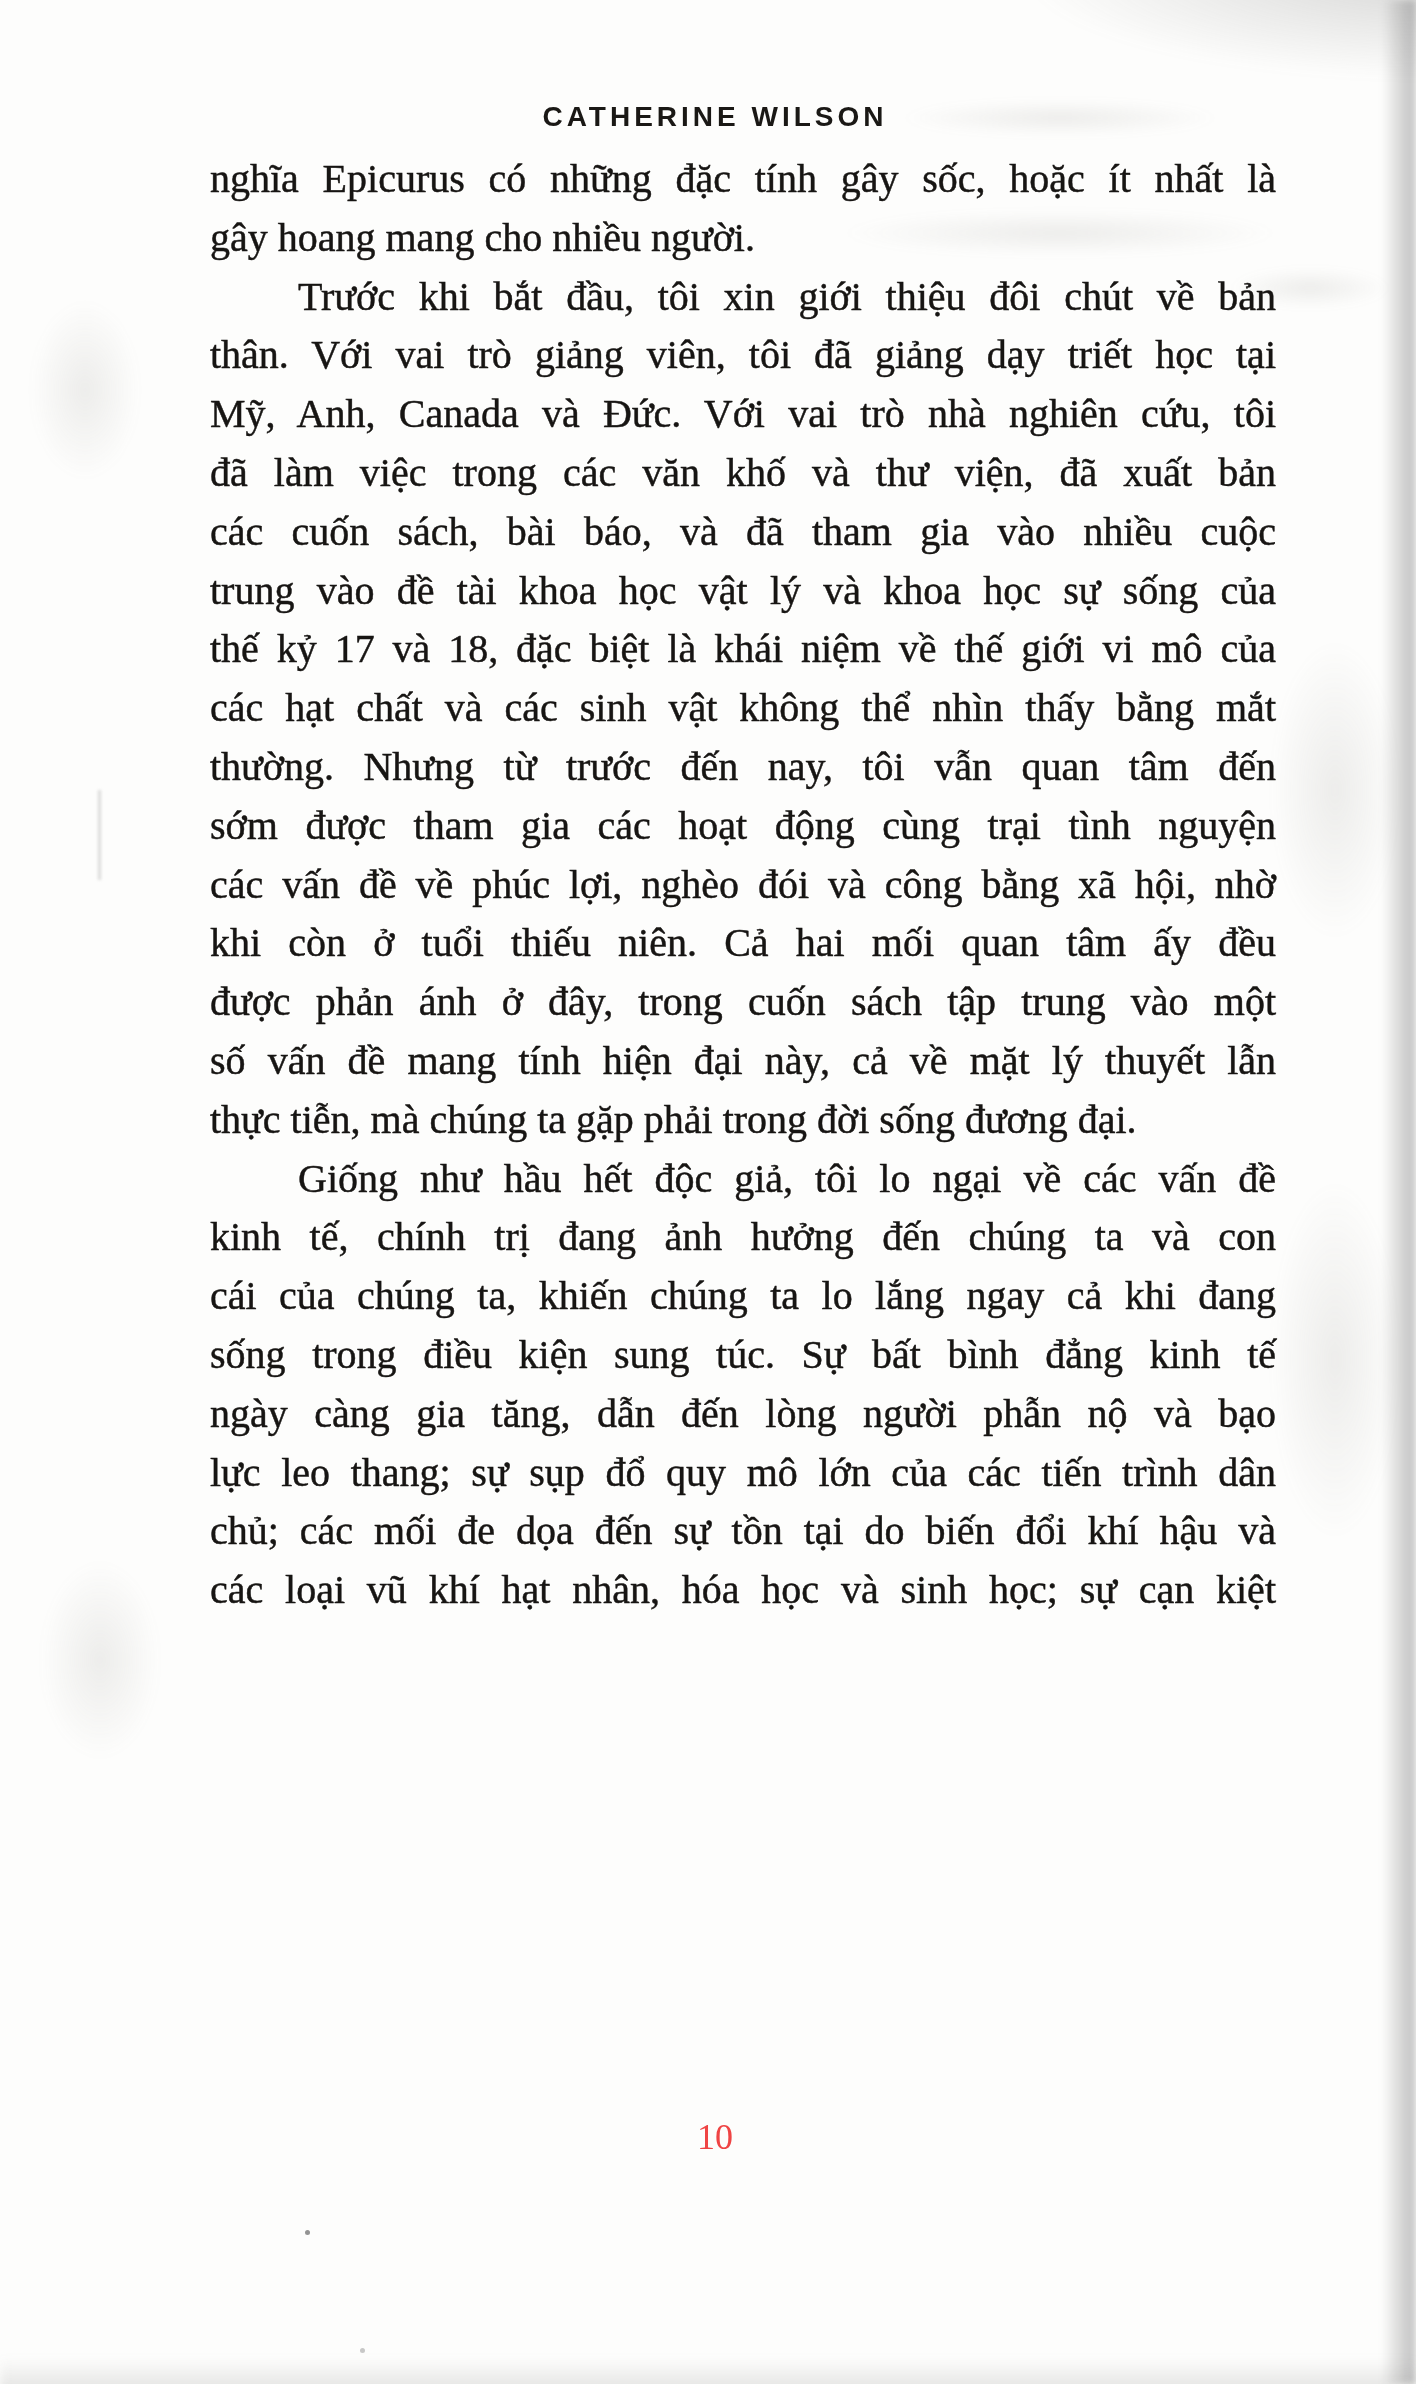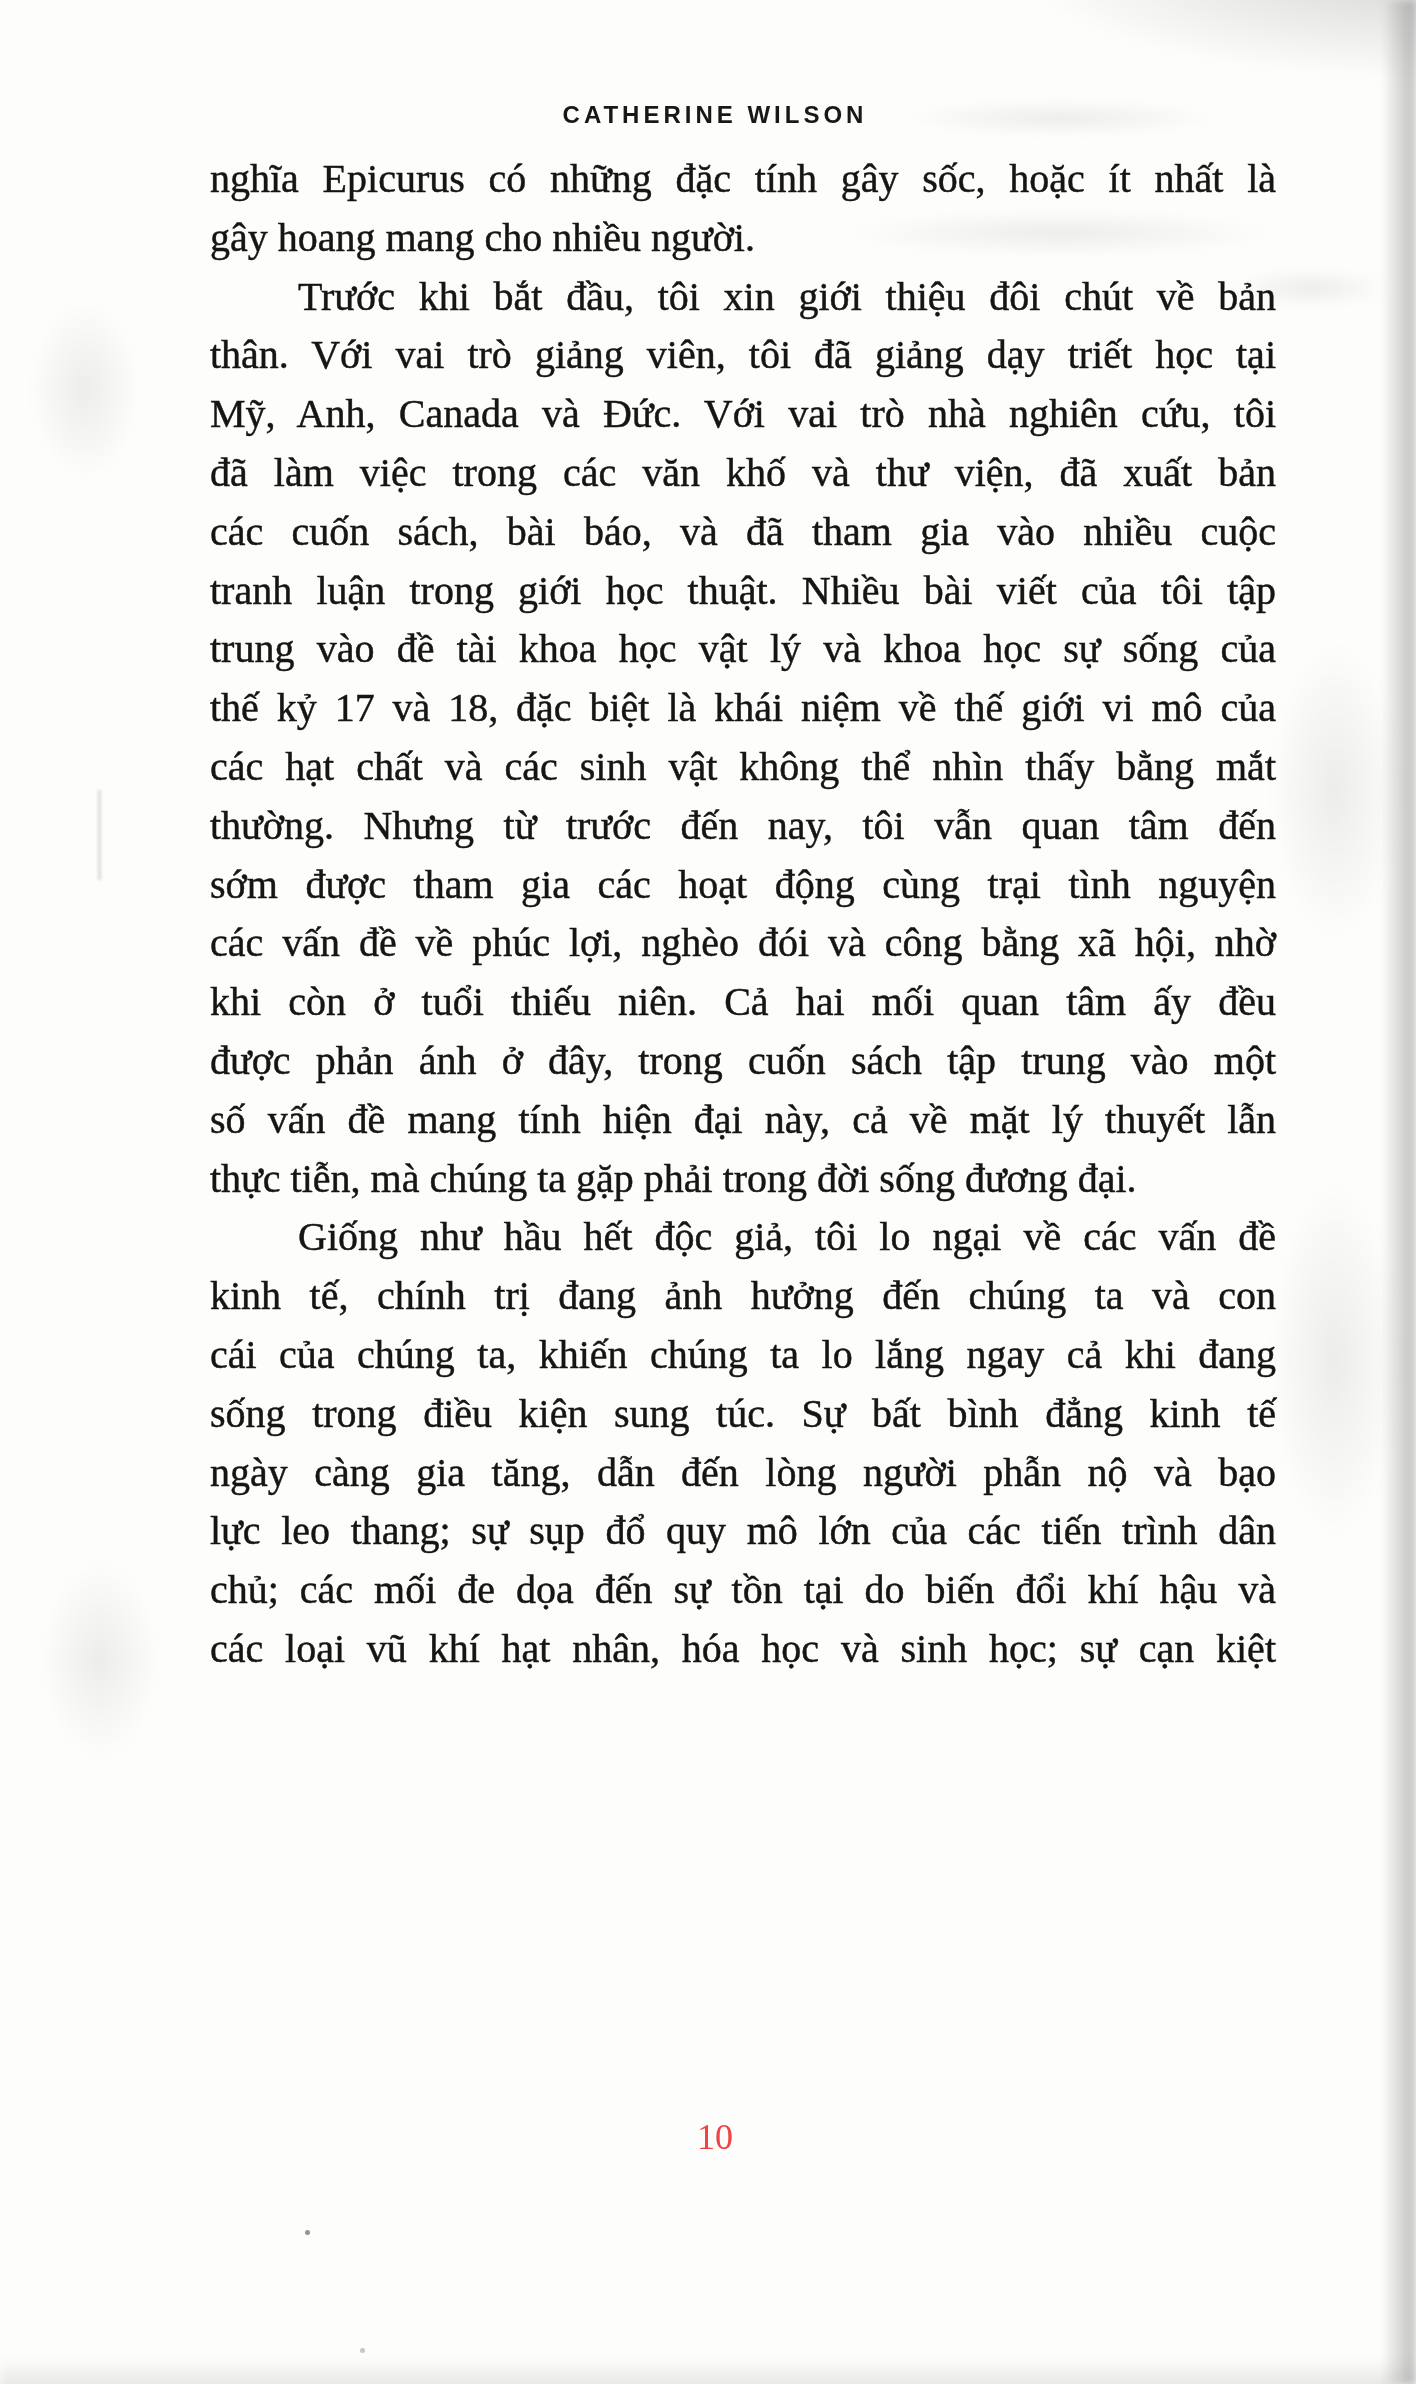--- a/index.html
+++ b/index.html
@@ -50,21 +50,21 @@
 
   
   .running-header {
     position: absolute;
     top: 101px;
     left: 182px;
     width: 1066px;
     text-align: center;
     font-family: "Liberation Sans", sans-serif;
     font-weight: bold;
-    font-size: 24px;
+    font-size: 28px;
     letter-spacing: 4px;
     color: #1a1815;
   }
 
   
   .page-body {
     position: absolute;
     top: 150px;
     left: 182px;
     width: 1066px;
@@ -121,21 +121,20 @@
   <div class="running-header">CATHERINE WILSON</div>
 
   <div class="page-body">
       <div class="line">nghĩa Epicurus có những đặc tính gây sốc, hoặc ít nhất là</div>
       <div class="line para-end">gây hoang mang cho nhiều người.</div>
       <div class="line indent">Trước khi bắt đầu, tôi xin giới thiệu đôi chút về bản</div>
       <div class="line">thân. Với vai trò giảng viên, tôi đã giảng dạy triết học tại</div>
       <div class="line">Mỹ, Anh, Canada và Đức. Với vai trò nhà nghiên cứu, tôi</div>
       <div class="line">đã làm việc trong các văn khố và thư viện, đã xuất bản</div>
       <div class="line">các cuốn sách, bài báo, và đã tham gia vào nhiều cuộc</div>
-      <div class="line">tranh luận trong giới học thuật. Nhiều bài viết của tôi tập</div>
       <div class="line">trung vào đề tài khoa học vật lý và khoa học sự sống của</div>
       <div class="line">thế kỷ 17 và 18, đặc biệt là khái niệm về thế giới vi mô của</div>
       <div class="line">các hạt chất và các sinh vật không thể nhìn thấy bằng mắt</div>
       <div class="line">thường. Nhưng từ trước đến nay, tôi vẫn quan tâm đến</div>
       <div class="line">sớm được tham gia các hoạt động cùng trại tình nguyện</div>
       <div class="line">các vấn đề về phúc lợi, nghèo đói và công bằng xã hội, nhờ</div>
       <div class="line">khi còn ở tuổi thiếu niên. Cả hai mối quan tâm ấy đều</div>
       <div class="line">được phản ánh ở đây, trong cuốn sách tập trung vào một</div>
       <div class="line">số vấn đề mang tính hiện đại này, cả về mặt lý thuyết lẫn</div>
       <div class="line para-end">thực tiễn, mà chúng ta gặp phải trong đời sống đương đại.</div>

